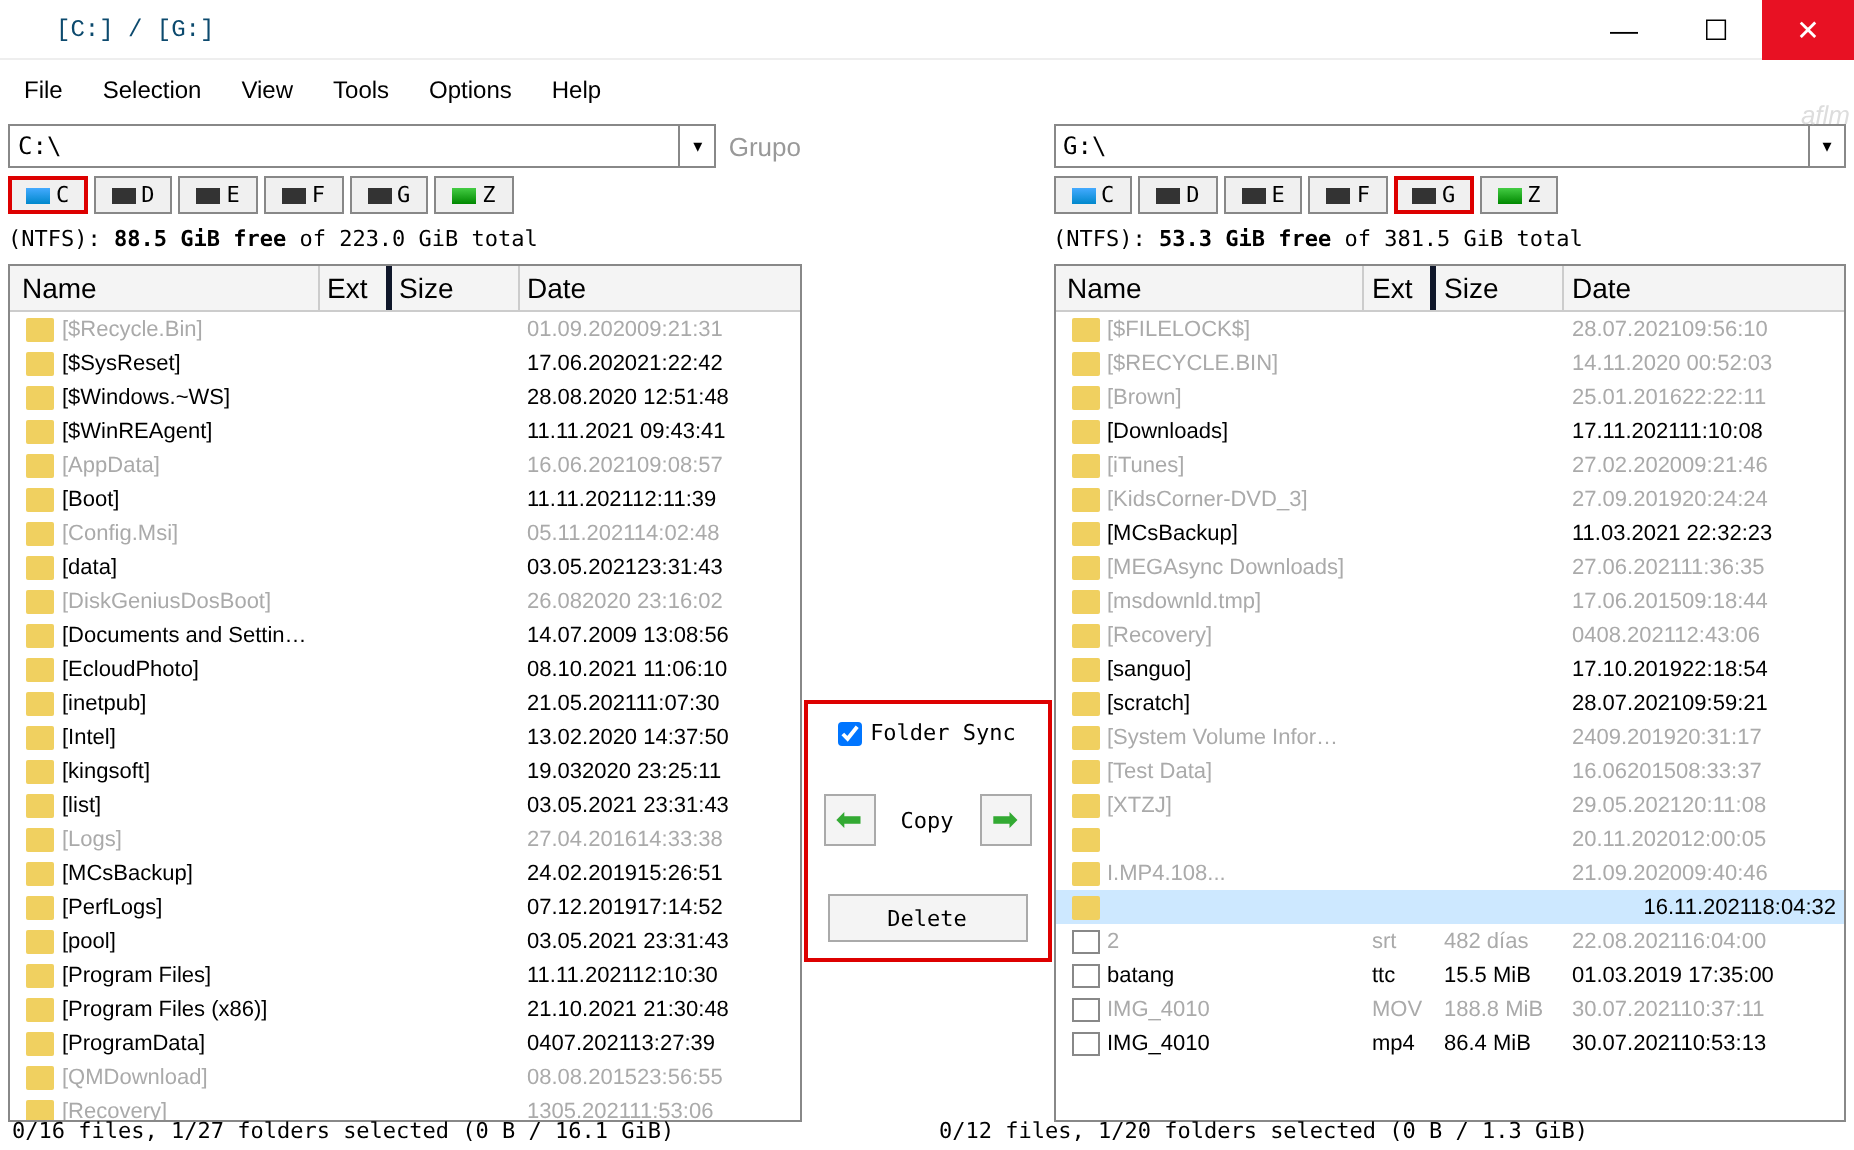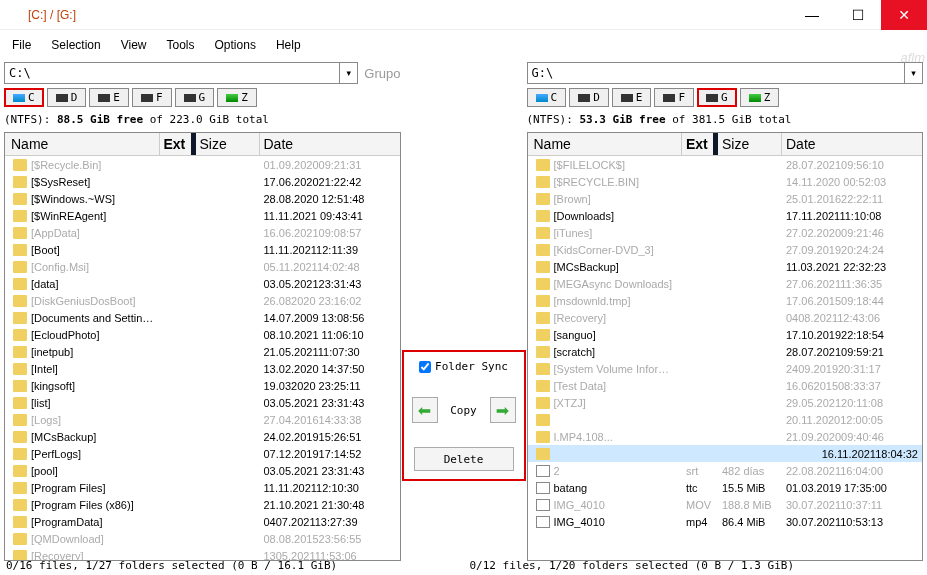--- a/index.html
+++ b/index.html
@@ -1,19 +1,19 @@
 <!DOCTYPE html>
 <html><head>
 <meta charset="utf-8">
 <style>
 * { box-sizing: border-box; margin: 0; padding: 0; }
 body { font-family: "Segoe UI", Tahoma, sans-serif; font-size: 12px; background: #fff; width: 927px; height: 575px; overflow: hidden; position: relative; }
 .titlebar { background: #fff; height: 30px; display: flex; align-items: center; padding-left: 8px; border-bottom: 1px solid #eee; }
 .titlebar-icon { width: 14px; height: 14px; margin-right: 6px; display: inline-block; }
-.titlebar-text { font-size: 12px; color: #c2410c; flex: 1; }
+.titlebar-text { font-size: 12px; color: #0c4a6e; flex: 1; font-family: Liberation Mono, monospace; }
 .titlebar-controls { display: flex; }
 .titlebar-btn { width: 46px; height: 30px; display: flex; align-items: center; justify-content: center; color: #000; font-size: 14px; }
 .titlebar-btn.close { background: #e81123; color: #fff; }
 .menubar { display: flex; padding: 4px 2px; background: #fff; }
 .menu-item { padding: 4px 10px; font-size: 12px; cursor: default; }
 .main { display: flex; height: calc(100% - 30px - 26px - 18px); }
 .pane { flex: 1; display: flex; flex-direction: column; padding: 0 4px; min-width: 0; }
 .path-row { display: flex; align-items: center; margin: 2px 0; }
 .path-input { flex: 1; border: 1px solid #888; height: 22px; padding: 0 4px; font-family: monospace; font-size: 12px; }
 .path-dd { width: 18px; height: 22px; border: 1px solid #888; border-left: none; display: flex; align-items: center; justify-content: center; font-size: 9px; }
@@ -22,21 +22,21 @@
 .drive-btn { border: 1px solid #888; padding: 2px 8px; font-family: monospace; font-size: 11px; background: #f0f0f0; display: flex; align-items: center; gap: 3px; }
 .drive-btn.sel { border: 2px solid #d00; padding: 1px 7px; }
 .drive-icon { width: 12px; height: 8px; background: #333; display: inline-block; }
 .drive-icon.blue { background: linear-gradient(#4af,#08c); }
 .drive-icon.green { background: linear-gradient(#4c4,#080); }
 .status-line { font-family: monospace; font-size: 11px; padding: 2px 0 6px; }
 .status-line b { font-weight: bold; }
 .filelist { flex: 1; border: 1px solid #888; overflow: hidden; display: flex; flex-direction: column; background: #fff; }
 .fl-head { display: flex; background: #f4f4f4; border-bottom: 1px solid #ccc; font-size: 14px; }
 .col-name { flex: 1; padding: 3px 6px; border-right: 1px solid #ccc; }
-.col-ext { width: 36px; padding: 3px 4px; border-right: 5px solid #0f172a; font-weight: bold; }
+.col-ext { width: 36px; padding: 3px 4px; border-right: 3px solid #0f172a; }
 .col-size { width: 64px; padding: 3px 4px; border-right: 1px solid #ccc; }
 .col-date { width: 140px; padding: 3px 4px; }
 .fl-body { flex: 1; overflow-y: auto; overflow-x: hidden; }
 .fl-row { display: flex; font-size: 11px; height: 17px; align-items: center; white-space: nowrap; }
 .fl-row.dim { color: #aaa; }
 .fl-row.sel { background: #cde8ff; gap: 47px; }
 .fl-icon { width: 14px; height: 12px; margin: 0 4px 0 8px; display: inline-block; flex-shrink: 0; }
 .ico-folder { background: #f0d060; border-radius: 1px; }
 .ico-file { background: #fff; border: 1px solid #888; }
 .fl-name { flex: 1; overflow: hidden; text-overflow: ellipsis; padding-right: 4px; }

